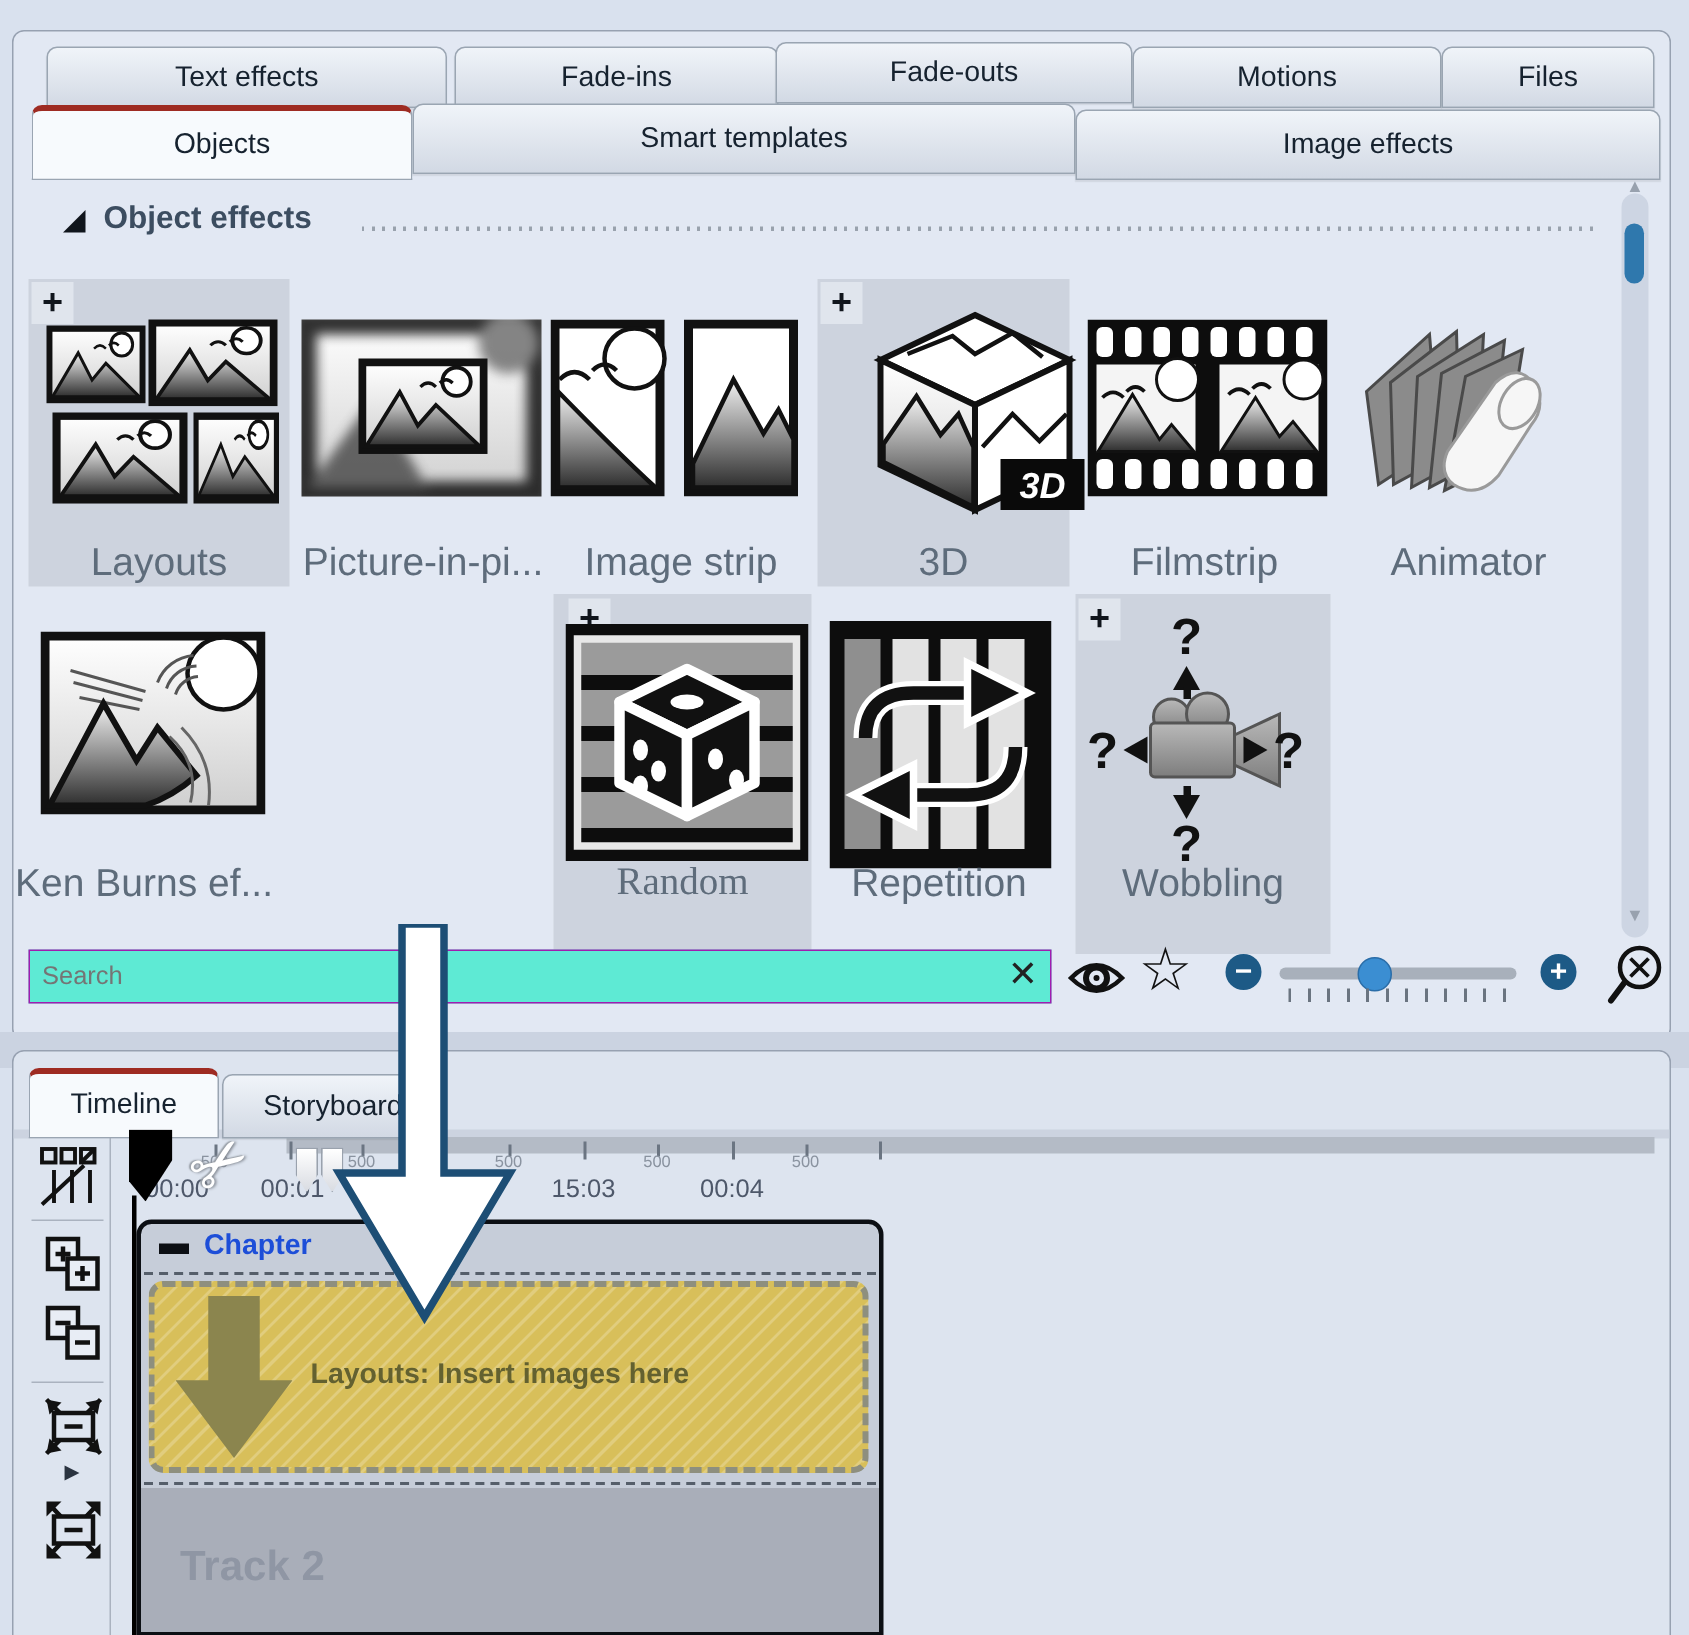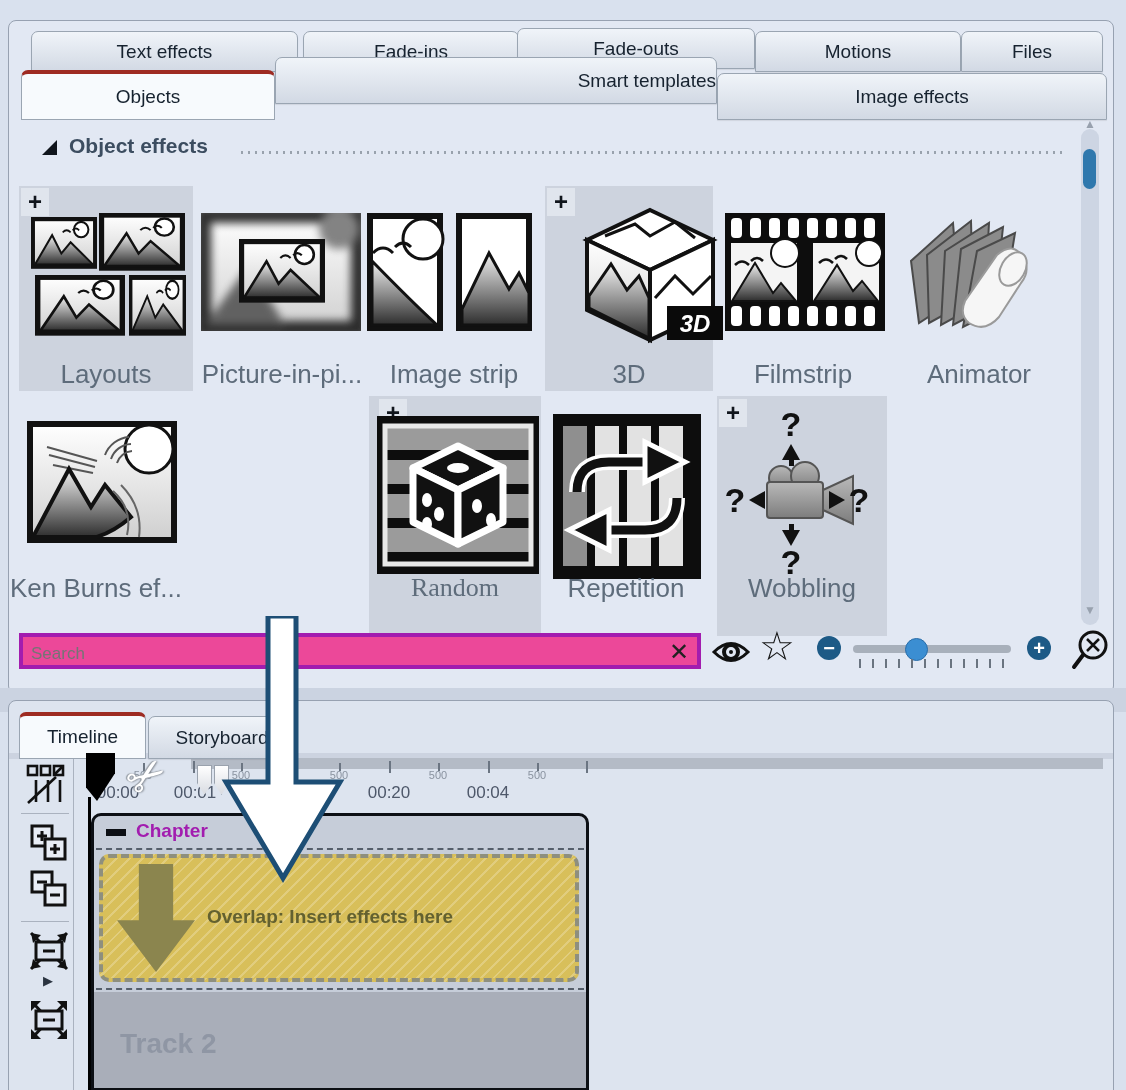--- a/index.html
+++ b/index.html
@@ -70,21 +70,21 @@
     <div class="tab" style="left:746px;top:10px;width:204px;height:39px;">
         <span>Motions</span>
       </div>
     <div class="tab" style="left:952px;top:10px;width:140px;height:39px;">
         <span>Files</span>
       </div>
 
     <div class="tab active" style="left:12px;top:49px;width:252px;height:45px;">
         <span>Objects</span>
       </div>
-    <div class="tab" style="left:266px;top:36px;width:440px;height:45px;justify-content:flex-end;">
+    <div class="tab" style="left:266px;top:48px;width:440px;height:45px;">
         <span>Smart templates</span>
       </div>
     <div class="tab" style="left:708px;top:52px;width:388px;height:45px;">
         <span>Image effects</span>
       </div>
 
     <svg class="abs" style="left:32px;top:118px;" width="17" height="17">
       <polygon points="16,1 16,16 1,16" fill="#10151c"></polygon>
     </svg>
     <span class="abs" style="left:60px;top:113px;font-size:21px;font-weight:600;color:#3c4d60;">Object effects</span>
@@ -265,21 +265,21 @@
     <div class="lbl" style="left:2px;top:552px;width:170px;">Ken Burns ef...</div>
     <div class="lbl" style="left:360px;top:552px;width:172px;font-family:Liberation Serif, serif;">Random</div>
     <div class="lbl" style="left:528px;top:552px;width:178px;">Repetition</div>
     <div class="lbl" style="left:708px;top:552px;width:170px;">Wobbling</div>
 
     <div class="abs" style="left:1072px;top:108px;width:18px;height:496px;background:#cdd5e3;border-radius:9px;"></div>
     <span class="abs" style="left:1072px;top:96px;width:18px;text-align:center;font-size:12px;color:#98a1ae;">▲</span>
     <div class="abs" style="left:1074px;top:128px;width:13px;height:40px;background:#2f78ad;border-radius:7px;"></div>
     <span class="abs" style="left:1072px;top:582px;width:18px;text-align:center;font-size:12px;color:#98a1ae;">▼</span>
 
-    <div class="abs" style="left:10px;top:612px;width:682px;height:36px;background:#ec4899;border:4px solid #a21caf;box-sizing:border-box;">
+    <div class="abs" style="left:10px;top:612px;width:682px;height:36px;background:#5eead4;border:1px solid #a21caf;box-sizing:border-box;">
       <input class="abs" style="left: 6px; top: 0px; width: 620px; height: 32px; border: none; outline: none; font-size: 17px; color: rgb(51, 51, 51); background: transparent; font-family: &quot;Liberation Sans&quot;, sans-serif;" placeholder="Search">
       <span class="abs" style="right:8px;top:1px;font-size:24px;color:#222;cursor:pointer;">✕</span>
     </div>
     <svg class="abs icbtn" style="left:702px;top:616px;" width="40" height="30" viewBox="0 0 40 30">
       <path d="M3 15 Q20 -2 37 15 Q20 32 3 15 Z" fill="none" stroke="#111" stroke-width="3"></path>
       <circle cx="20" cy="15" r="7" fill="none" stroke="#111" stroke-width="4"></circle>
       <circle cx="20" cy="15" r="2" fill="#111"></circle>
     </svg>
     <span class="abs icbtn" style="left:750px;top:602px;font-size:40px;color:#111;">☆</span>
     <div class="roundbtn" style="left:808px;top:615px;">−</div>
@@ -373,31 +373,31 @@
       <div class="tick" style="left:364px;top:5px;height:8px;"></div>
       <div class="tick" style="left:463px;top:5px;height:8px;"></div>
       <span class="rlbl-s" style="left:49px;top:11px;">500</span>
       <span class="rlbl-s" style="left:147px;top:11px;">500</span>
       <span class="rlbl-s" style="left:245px;top:11px;">500</span>
       <span class="rlbl-s" style="left:344px;top:11px;">500</span>
       <span class="rlbl-s" style="left:443px;top:11px;">500</span>
       <span class="rlbl-t" style="left:9px;top:25px;">00:00</span>
       <span class="rlbl-t" style="left:86px;top:25px;">00:01</span>
       <span class="rlbl-t" style="left:182px;top:25px;">00:02</span>
-      <span class="rlbl-t" style="left:280px;top:25px;">00:20</span>
+      <span class="rlbl-t" style="left:280px;top:25px;">15:03</span>
       <span class="rlbl-t" style="left:379px;top:25px;">00:04</span>
     </div>
 
     <div class="abs" style="left:82px;top:112px;width:498px;height:278px;background:#c6cdd9;border:3px solid #0c0f14;border-radius:10px 10px 0 0;box-sizing:border-box;overflow:hidden;">
       <div class="abs" style="left:12px;top:13px;width:20px;height:7px;background:#0c0f14;cursor:pointer;"></div>
-      <span class="abs" style="left:42px;top:4px;font-size:19px;font-weight:bold;color:#a21caf;">Chapter</span>
+      <span class="abs" style="left:42px;top:4px;font-size:19px;font-weight:bold;color:#1d4ed8;">Chapter</span>
       <div class="dashline" style="left:2px;top:32px;width:488px;"></div>
       <div class="abs" style="left:5px;top:38px;width:480px;height:128px;box-sizing:border-box;background:#d8bf5a;background-image:repeating-linear-gradient(135deg,rgba(255,255,255,0.22) 0 2px,transparent 2px 9px);border:4px dashed #8e8f7e;border-radius:10px;">
         <div class="abs" style="left:14px;top:6px;width:78px;height:108px;background:#8b854e;clip-path:polygon(28% 0,72% 0,72% 52%,100% 52%,50% 100%,0 52%,28% 52%);"></div>
-        <span class="abs" style="left:104px;top:48px;font-size:19px;font-weight:bold;color:#636130;">Overlap: Insert effects here</span>
+        <span class="abs" style="left:104px;top:48px;font-size:19px;font-weight:bold;color:#636130;">Layouts: Insert images here</span>
       </div>
       <div class="dashline" style="left:2px;top:172px;width:488px;"></div>
       <div class="abs" style="left:0;top:176px;width:492px;height:102px;background:#a9aeb9;">
         <span class="abs" style="left:26px;top:36px;font-size:28px;font-weight:bold;color:#8f96a4;">Track 2</span>
       </div>
     </div>
 
     <div class="abs" style="left:77px;top:52px;width:29px;height:48px;background:#000;clip-path:polygon(0 0,100% 0,100% 42%,38% 100%,0 72%);z-index:6;"></div>
     <div class="abs" style="left:79px;top:96px;width:3px;height:294px;background:#000;z-index:6;"></div>
 

